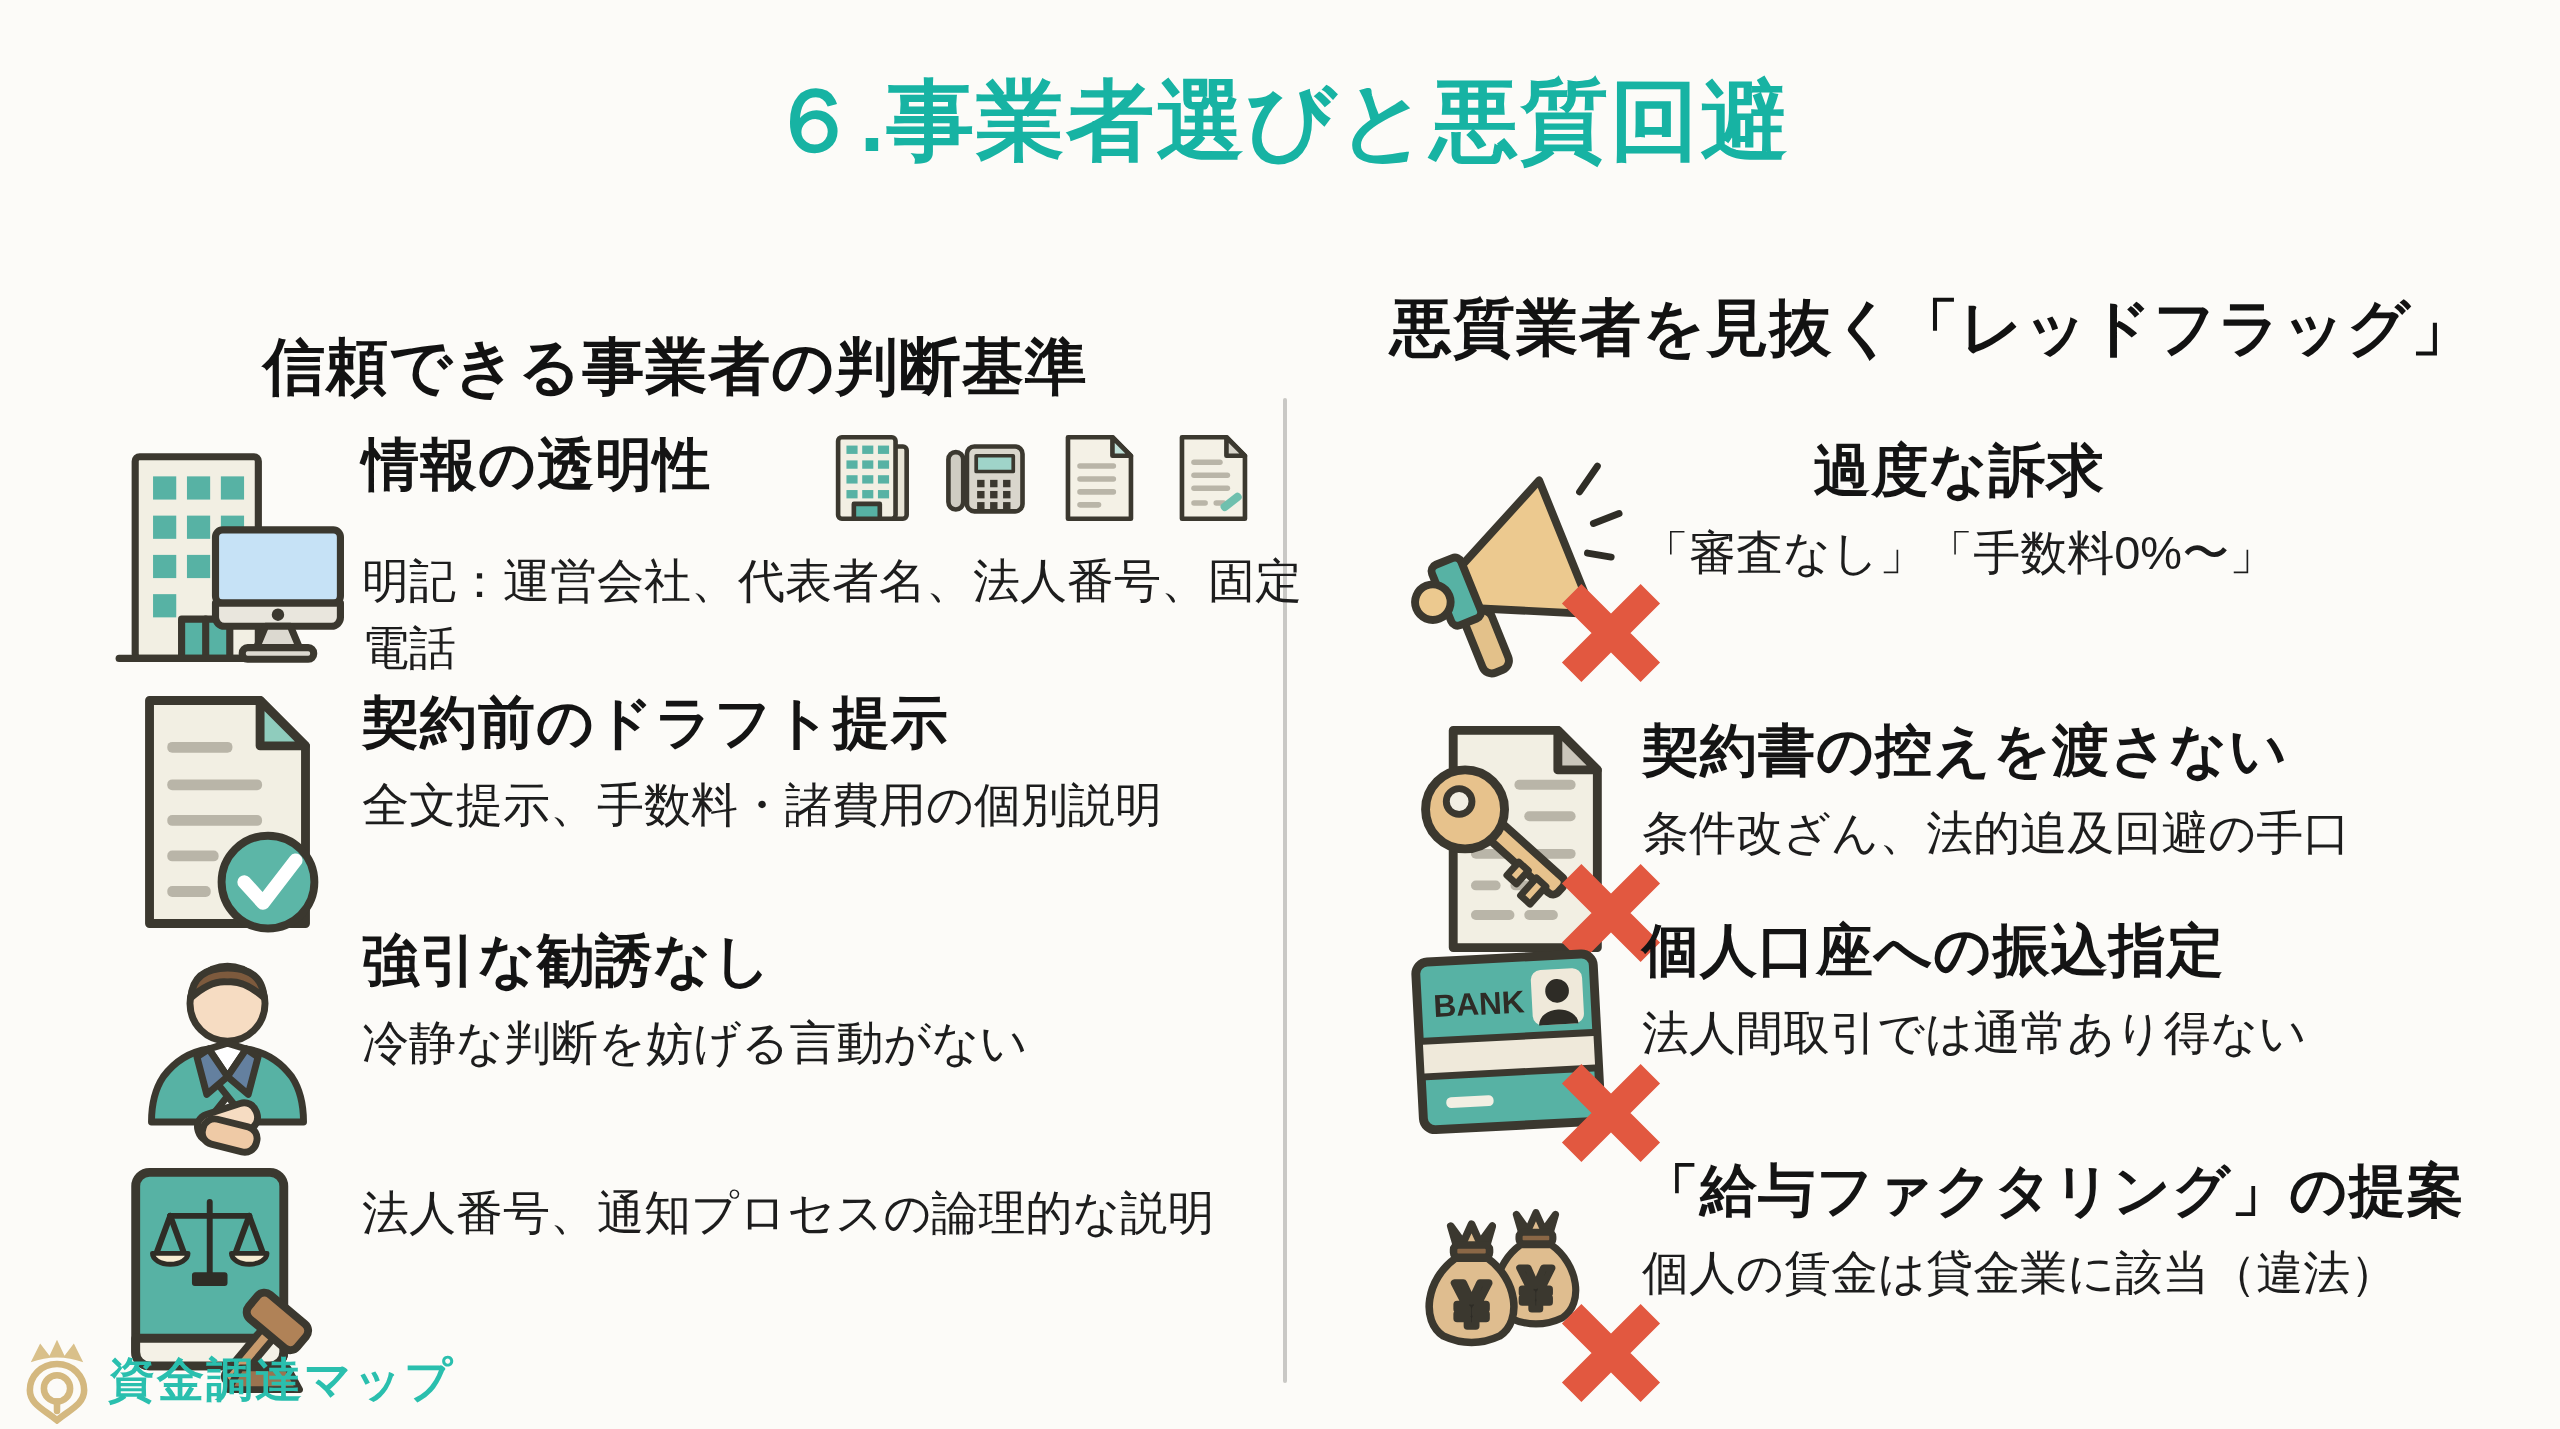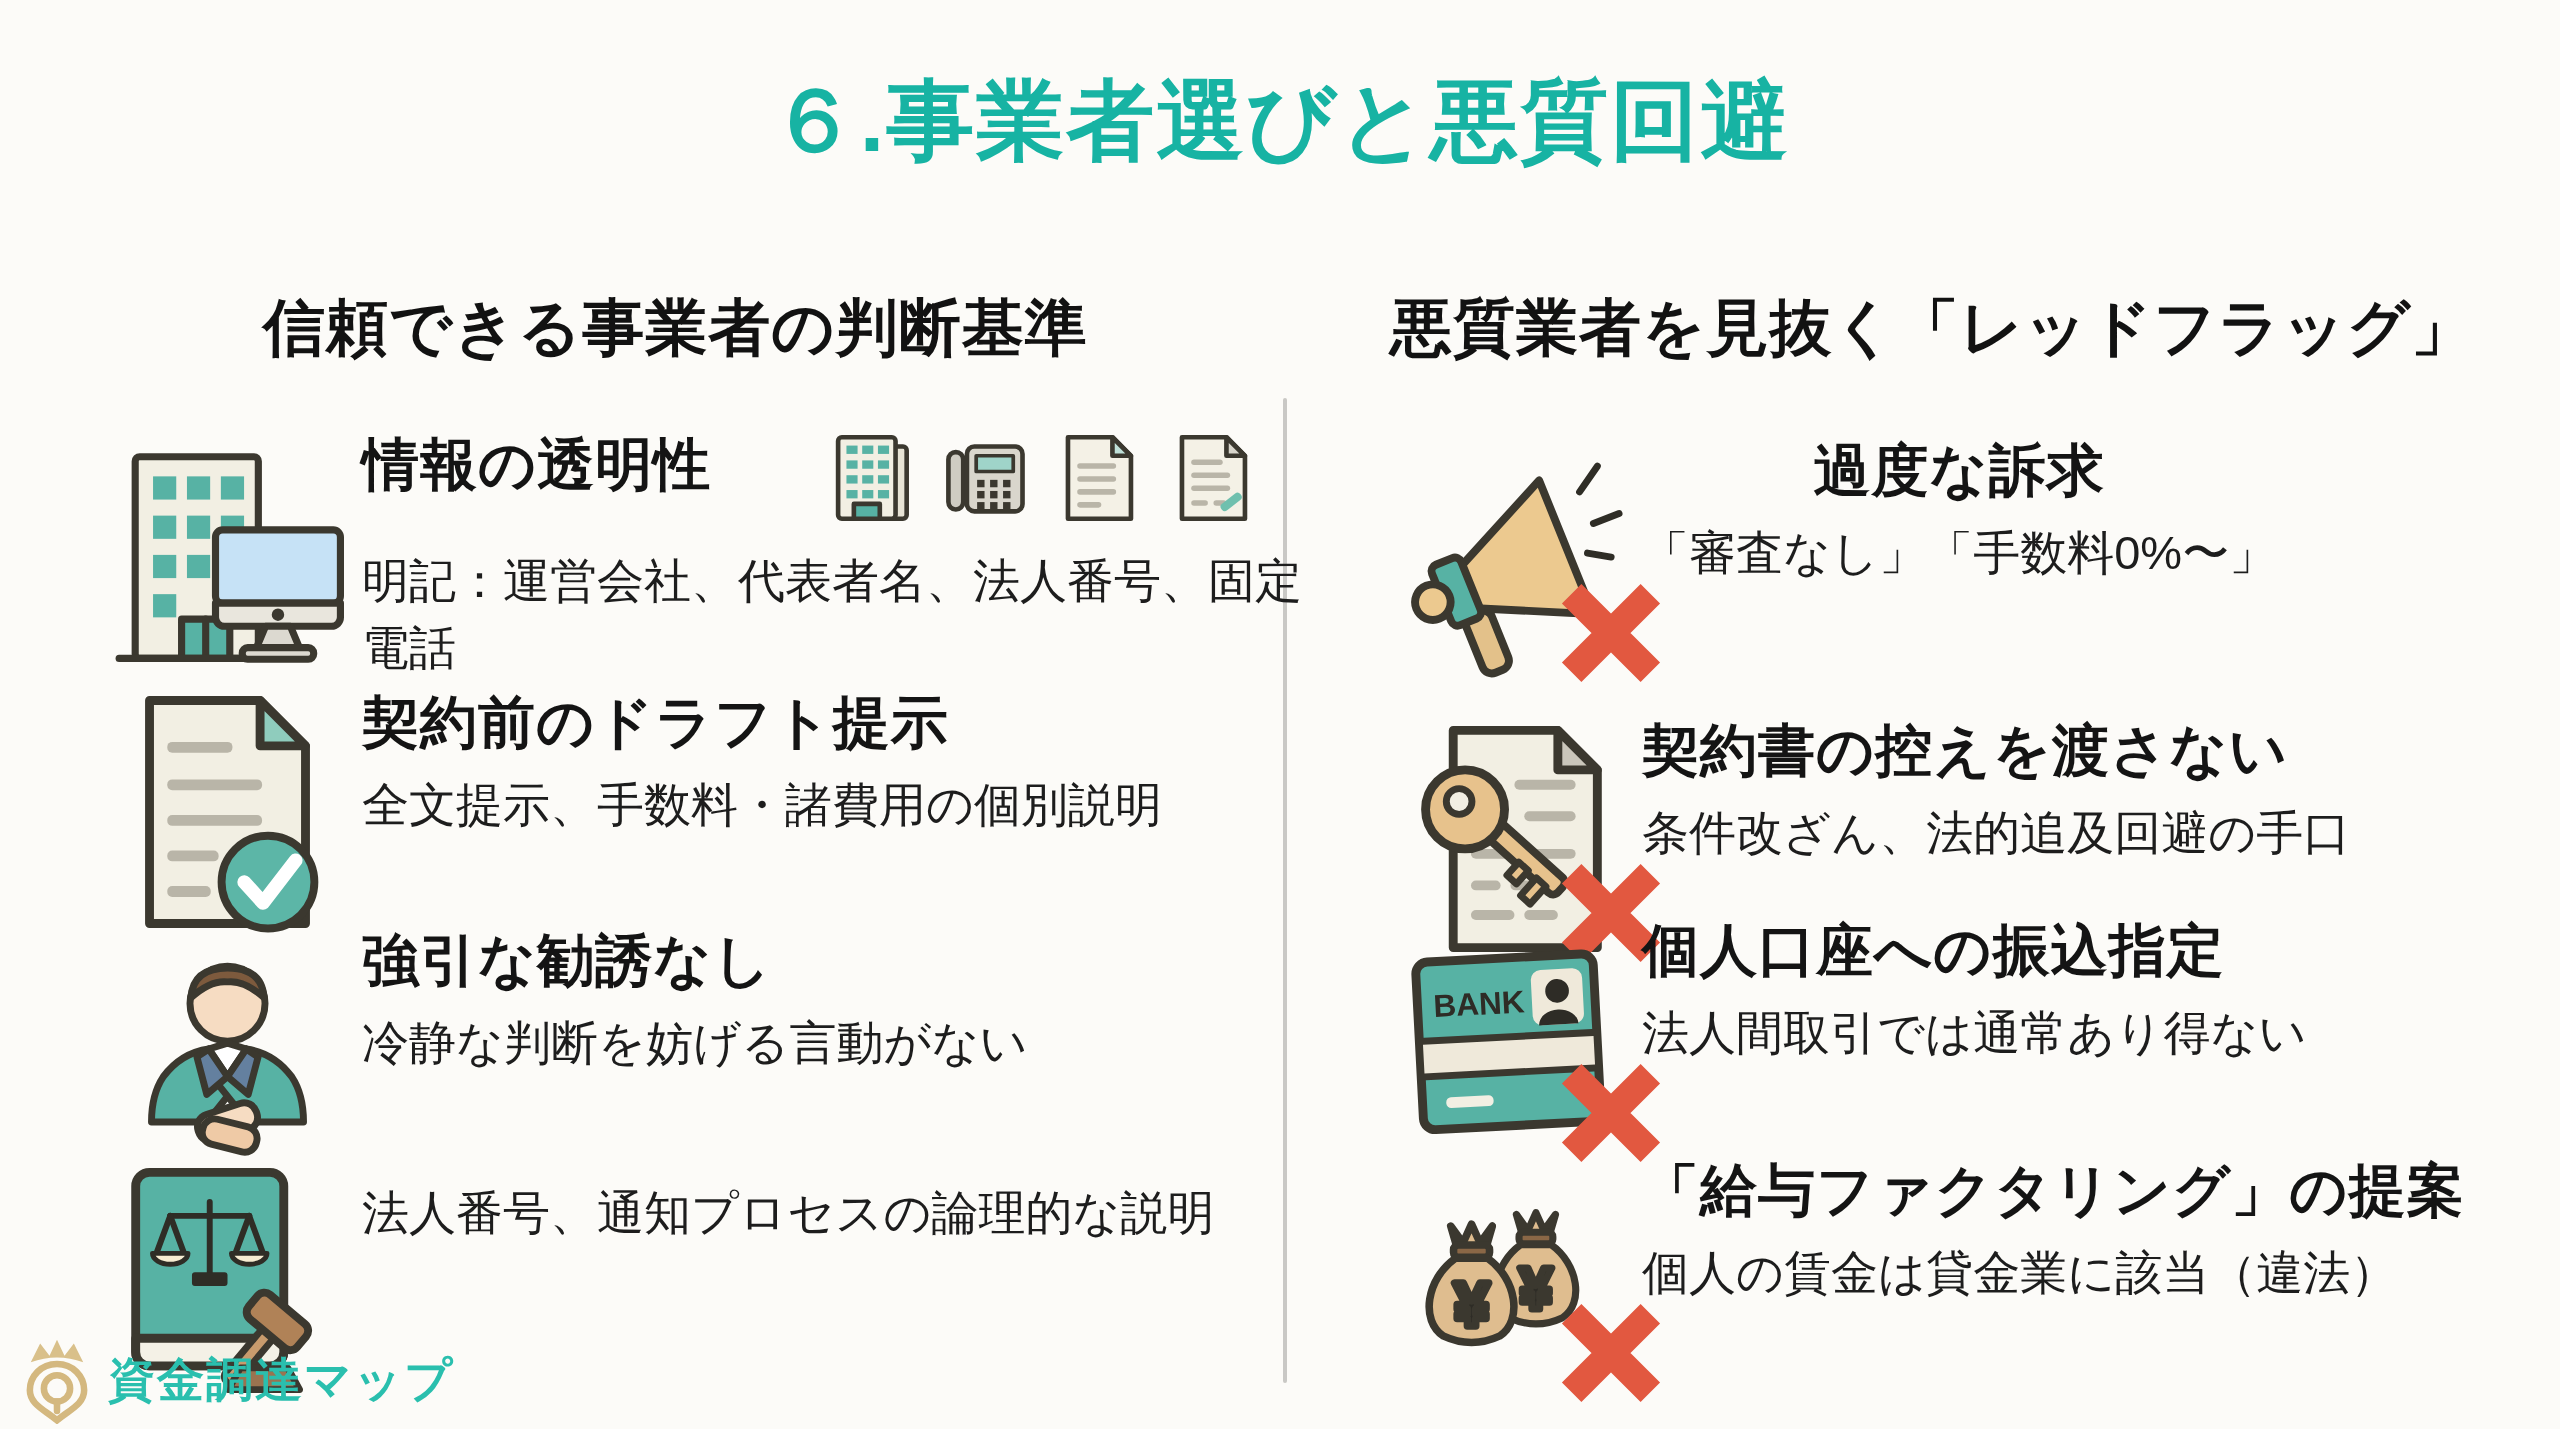--- a/index.html
+++ b/index.html
@@ -17,21 +17,21 @@
     text-align:center;
     font-size:88px;font-weight:900;letter-spacing:2px;
     color:#17b3a3;
   }
 
   .col-header{
     position:absolute;top:286px;
     font-size:62px;font-weight:900;letter-spacing:1px;color:#121212;
     white-space:nowrap;
   }
-  .col-header.left{left:263px;}
+  .col-header.left{left:263px;margin-top:39px;}
   .col-header.right{left:1390px;}
 
   .divider{
     position:absolute;left:1283px;top:398px;
     width:4px;height:985px;background:#c9c8c5;border-radius:2px;
   }
 
   .row{position:absolute;display:flex;align-items:flex-start;}
   .row.leftcol{left:112px;}
   .row.rightcol{left:1392px;}

